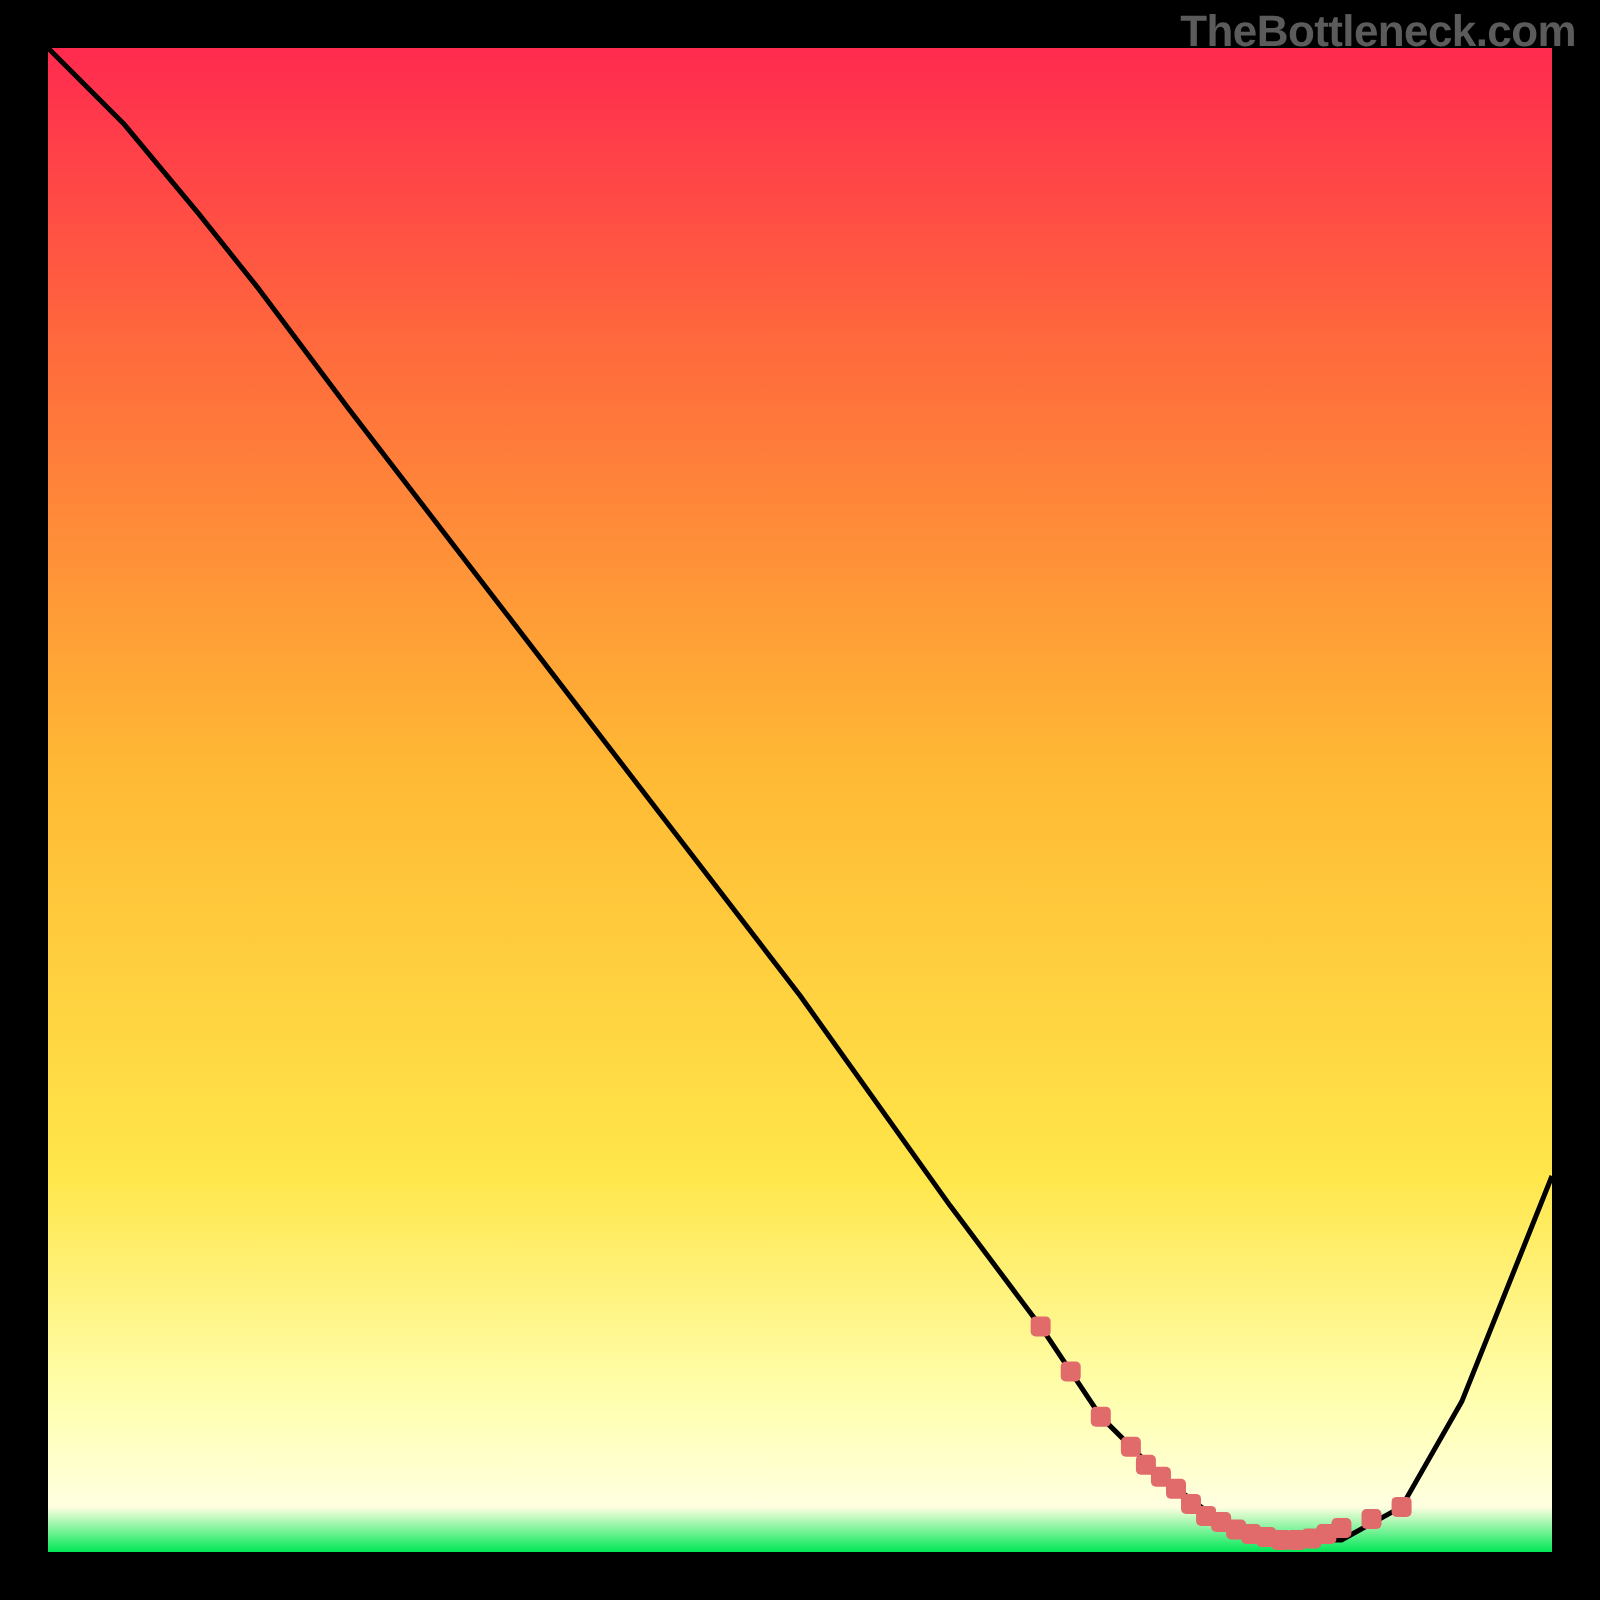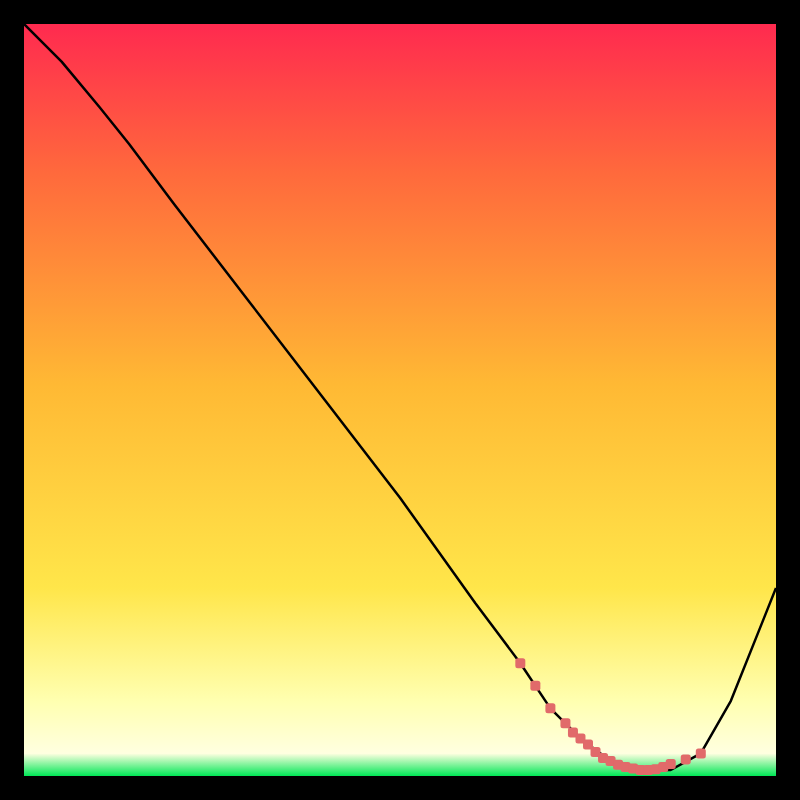--- a/index.html
+++ b/index.html
@@ -35,20 +35,21 @@
     height: 752px;
   }
   svg {
     display: block;
   }
 </style>
 </head>
 <body>
 
 <div class="chart-container">
+  <div class="watermark">TheBottleneck.com</div>
   <div class="plot-area">
     <svg id="chart-svg" width="752" height="752" viewBox="0 0 752 752">
         <defs>
           <linearGradient id="bg-grad" x1="0" y1="0" x2="0" y2="1">
             <stop offset="0%" stop-color="#ff2a4f"></stop>
             <stop offset="20%" stop-color="#ff6a3c"></stop>
             <stop offset="48%" stop-color="#ffb934"></stop>
             <stop offset="75%" stop-color="#ffe64a"></stop>
             <stop offset="90%" stop-color="#ffffb0"></stop>
             <stop offset="97%" stop-color="#ffffe0"></stop>

